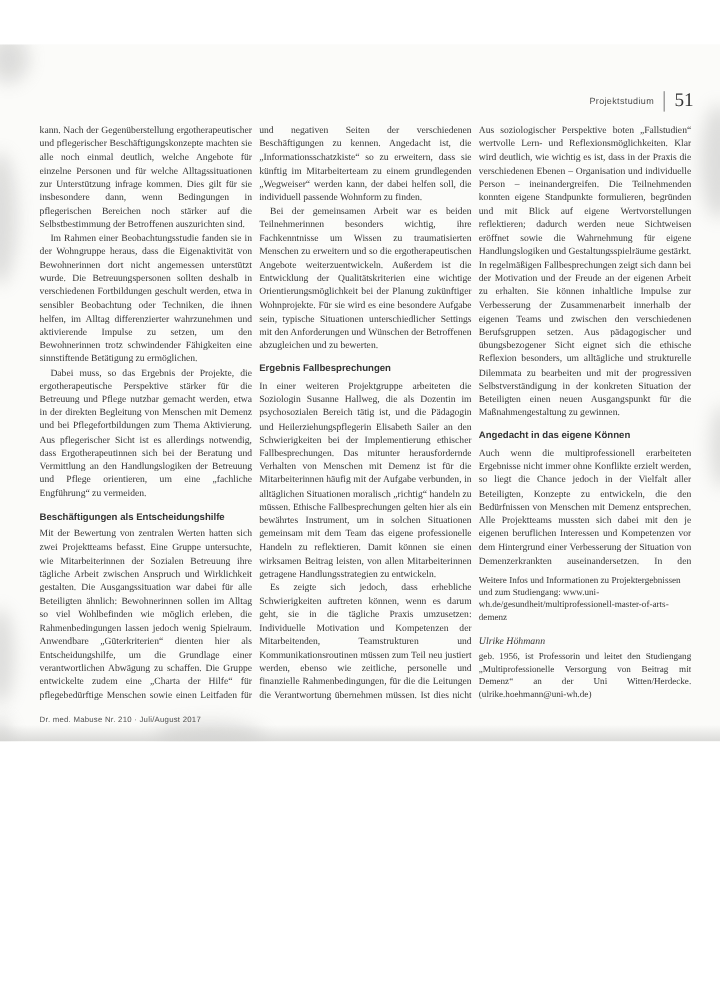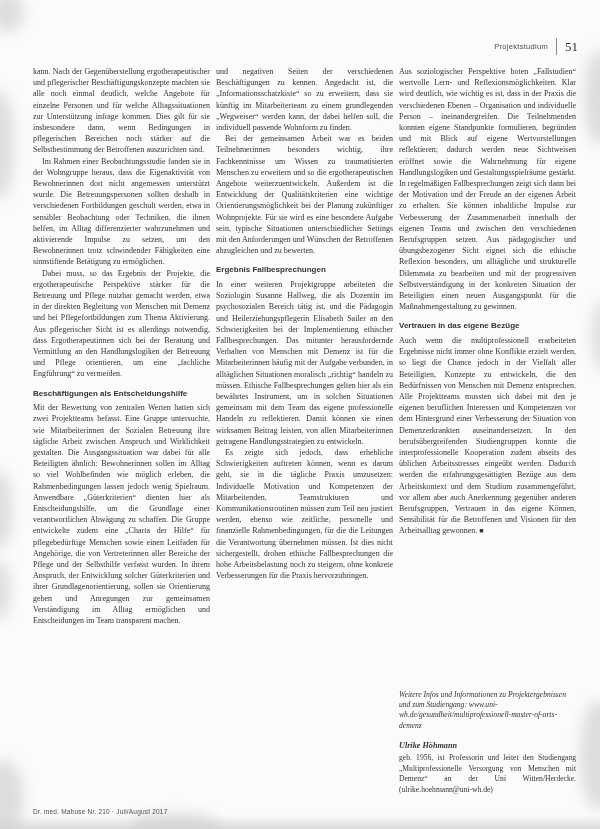--- a/index.html
+++ b/index.html
@@ -1,40 +1,40 @@
 <!DOCTYPE html>
 <html lang="de"><head>
 <meta charset="utf-8">
 <style>
   html,body{margin:0;padding:0;background:#ffffff;}
-  #page{position:relative;width:600px;height:829px;background:#fbfbf9;overflow:hidden;
-        font-family:"Liberation Serif",serif;color:#343434;}
+  #page{position:relative;width:600px;height:581px;background:#fbfbf9;overflow:hidden;
+        font-family:"Liberation Serif",serif;color:#343434;margin-top:37px;}
   
   .blob{position:absolute;background:#9f9f9f;opacity:.32;filter:blur(7px);border-radius:50%;}
   .band{position:absolute;left:0;right:0;bottom:0;height:14px;
         background:linear-gradient(to top,#d2d2d0,rgba(210,210,208,0));opacity:.8;}
   
   #header{position:absolute;top:38px;right:22px;display:flex;align-items:center;gap:8px;}
   #header .section{font-family:"Liberation Sans",sans-serif;font-size:7.5px;color:#4a4a4a;letter-spacing:.3px;}
   #header .vr{width:1px;height:17px;background:#8a8a8a;}
-  #header .pagenum{font-size:13px;color:#333;}
+  #header .pagenum{font-size:16px;color:#333;}
   
   #cols{position:absolute;top:66px;left:33px;right:24px;bottom:34px;display:flex;gap:6px;
         filter:blur(0.28px);}
   .col{flex:1 1 0;overflow:hidden;font-size:8px;line-height:11.2px;text-align:justify;
        hyphens:auto;-webkit-hyphens:auto;overflow-wrap:break-word;}
   .col p{margin:0;}
   .col p.ind{text-indent:9px;}
   .h{font-family:"Liberation Sans",sans-serif;font-weight:bold;font-size:8px;line-height:10.5px;
      margin:9px 0 3px;text-align:left;}
   #col3{display:flex;flex-direction:column;}
   #col3 .grow{flex:0 1 auto;min-height:0;overflow:hidden;}
   .bottomblock{margin-top:auto;padding-top:8px;}
-  .note{font-style:italic;font-size:7.6px;line-height:10.4px;text-align:left;}
-  .author-name{font-weight:bold;font-style:italic;font-size:8.2px;margin-top:9px;text-align:left;}
+  .note{font-size:7.6px;line-height:10.4px;text-align:left;}
+  .author-name{font-weight:normal;font-style:italic;font-size:8.2px;margin-top:9px;text-align:left;}
   .author-bio{font-size:7.6px;line-height:10.4px;text-align:justify;margin-top:2px;}
   .endmark{font-size:7px;letter-spacing:2px;}
   
   #footer{position:absolute;left:33px;bottom:14px;font-family:"Liberation Sans",sans-serif;
           font-size:6.5px;color:#4f4f4f;letter-spacing:.2px;filter:blur(0.25px);}
 </style>
 </head>
 <body>
 
 <div id="page">
@@ -70,27 +70,27 @@
       <p>und negativen Seiten der verschiedenen Beschäftigungen zu kennen. Angedacht ist, die „Informationsschatzkiste“ so zu erweitern, dass sie künftig im Mitarbeiterteam zu einem grundlegenden „Wegweiser“ werden kann, der dabei helfen soll, die individuell passende Wohnform zu finden.</p>
       <p class="ind">Bei der gemeinsamen Arbeit war es beiden Teilnehmerinnen besonders wichtig, ihre Fachkenntnisse um Wissen zu traumatisierten Menschen zu erweitern und so die ergotherapeutischen Angebote weiterzuentwickeln. Außerdem ist die Entwicklung der Qualitätskriterien eine wichtige Orientierungsmöglichkeit bei der Planung zukünftiger Wohnprojekte. Für sie wird es eine besondere Aufgabe sein, typische Situationen unterschiedlicher Settings mit den Anforderungen und Wünschen der Betroffenen abzugleichen und zu bewerten.</p>
       <div class="h">Ergebnis Fallbesprechungen</div>
       <p>In einer weiteren Projektgruppe arbeiteten die Soziologin Susanne Hallweg, die als Dozentin im psychosozialen Bereich tätig ist, und die Pädagogin und Heilerziehungspflegerin Elisabeth Sailer an den Schwierigkeiten bei der Implementierung ethischer Fallbesprechungen. Das mitunter herausfordernde Verhalten von Menschen mit Demenz ist für die Mitarbeiterinnen häufig mit der Aufgabe verbunden, in alltäglichen Situationen moralisch „richtig“ handeln zu müssen. Ethische Fallbesprechungen gelten hier als ein bewährtes Instrument, um in solchen Situationen gemeinsam mit dem Team das eigene professionelle Handeln zu reflektieren. Damit können sie einen wirksamen Beitrag leisten, von allen Mitarbeiterinnen getragene Handlungsstrategien zu entwickeln.</p>
       <p class="ind">Es zeigte sich jedoch, dass erhebliche Schwierigkeiten auftreten können, wenn es darum geht, sie in die tägliche Praxis umzusetzen: Individuelle Motivation und Kompetenzen der Mitarbeitenden, Teamstrukturen und Kommunikationsroutinen müssen zum Teil neu justiert werden, ebenso wie zeitliche, personelle und finanzielle Rahmenbedingungen, für die die Leitungen die Verantwortung übernehmen müssen. Ist dies nicht sichergestellt, drohen ethische Fallbesprechungen die hohe Arbeitsbelastung noch zu steigern, ohne konkrete Verbesserungen für die Praxis hervorzubringen.</p>
     </div>
 
     <div class="col" id="col3">
       <div class="grow">
         <p>Aus soziologischer Perspektive boten „Fallstudien“ wertvolle Lern- und Reflexionsmöglichkeiten. Klar wird deutlich, wie wichtig es ist, dass in der Praxis die verschiedenen Ebenen – Organisation und individuelle Person – ineinandergreifen. Die Teilnehmenden konnten eigene Standpunkte formulieren, begründen und mit Blick auf eigene Wertvorstellungen reflektieren; dadurch werden neue Sichtweisen eröffnet sowie die Wahrnehmung für eigene Handlungslogiken und Gestaltungsspielräume gestärkt. In regelmäßigen Fallbesprechungen zeigt sich dann bei der Motivation und der Freude an der eigenen Arbeit zu erhalten. Sie können inhaltliche Impulse zur Verbesserung der Zusammenarbeit innerhalb der eigenen Teams und zwischen den verschiedenen Berufsgruppen setzen. Aus pädagogischer und übungsbezogener Sicht eignet sich die ethische Reflexion besonders, um alltägliche und strukturelle Dilemmata zu bearbeiten und mit der progressiven Selbstverständigung in der konkreten Situation der Beteiligten einen neuen Ausgangspunkt für die Maßnahmengestaltung zu gewinnen.</p>
-        <div class="h">Vertrauen in das eigene Bezüge</div>
+        <div class="h">Angedacht in das eigene Können</div>
         <p><span>Auch wenn die multiprofessionell erarbeiteten Ergebnisse nicht immer ohne Konflikte erzielt werden, so liegt die Chance jedoch in der Vielfalt aller Beteiligten, Konzepte zu entwickeln, die den Bedürfnissen von Menschen mit Demenz entsprechen. Alle Projektteams mussten sich dabei mit den je eigenen beruflichen Interessen und Kompetenzen vor dem Hintergrund einer Verbesserung der Situation von Demenzerkrankten auseinandersetzen. In den berufsübergreifenden Studiengruppen konnte die interprofessionelle Kooperation zudem abseits des üblichen Arbeitsstresses eingeübt werden. Dadurch werden die erfahrungsgesättigten Bezüge aus dem Arbeitskontext und dem Studium zusammengeführt, vor allem aber auch Anerkennung gegenüber anderen Berufsgruppen, Vertrauen in das eigene Können, Sensibilität für die Betroffenen und Visionen für den Arbeitsalltag gewonnen.</span> <span class="endmark">■</span></p>
       </div>
       <div class="bottomblock">
         <div class="note">Weitere Infos und Informationen zu Projektergebnissen und zum Studiengang: www.uni-wh.de/gesundheit/multiprofessionell-master-of-arts-demenz</div>
         <div class="author-name">Ulrike Höhmann</div>
-        <div class="author-bio">geb. 1956, ist Professorin und leitet den Studiengang „Multiprofessionelle Versorgung von Menschen mit Demenz“ an der Uni Witten/Herdecke. (ulrike.hoehmann@uni-wh.de)</div>
+        <div class="author-bio">geb. 1956, ist Professorin und leitet den Studiengang „Multiprofessionelle Versorgung von Beitrag mit Demenz“ an der Uni Witten/Herdecke. (ulrike.hoehmann@uni-wh.de)</div>
       </div>
     </div>
 
   </div>
 
   <div id="footer">Dr. med. Mabuse Nr. 210 · Juli/August 2017</div>
 
 </div>
 
 </body></html>

